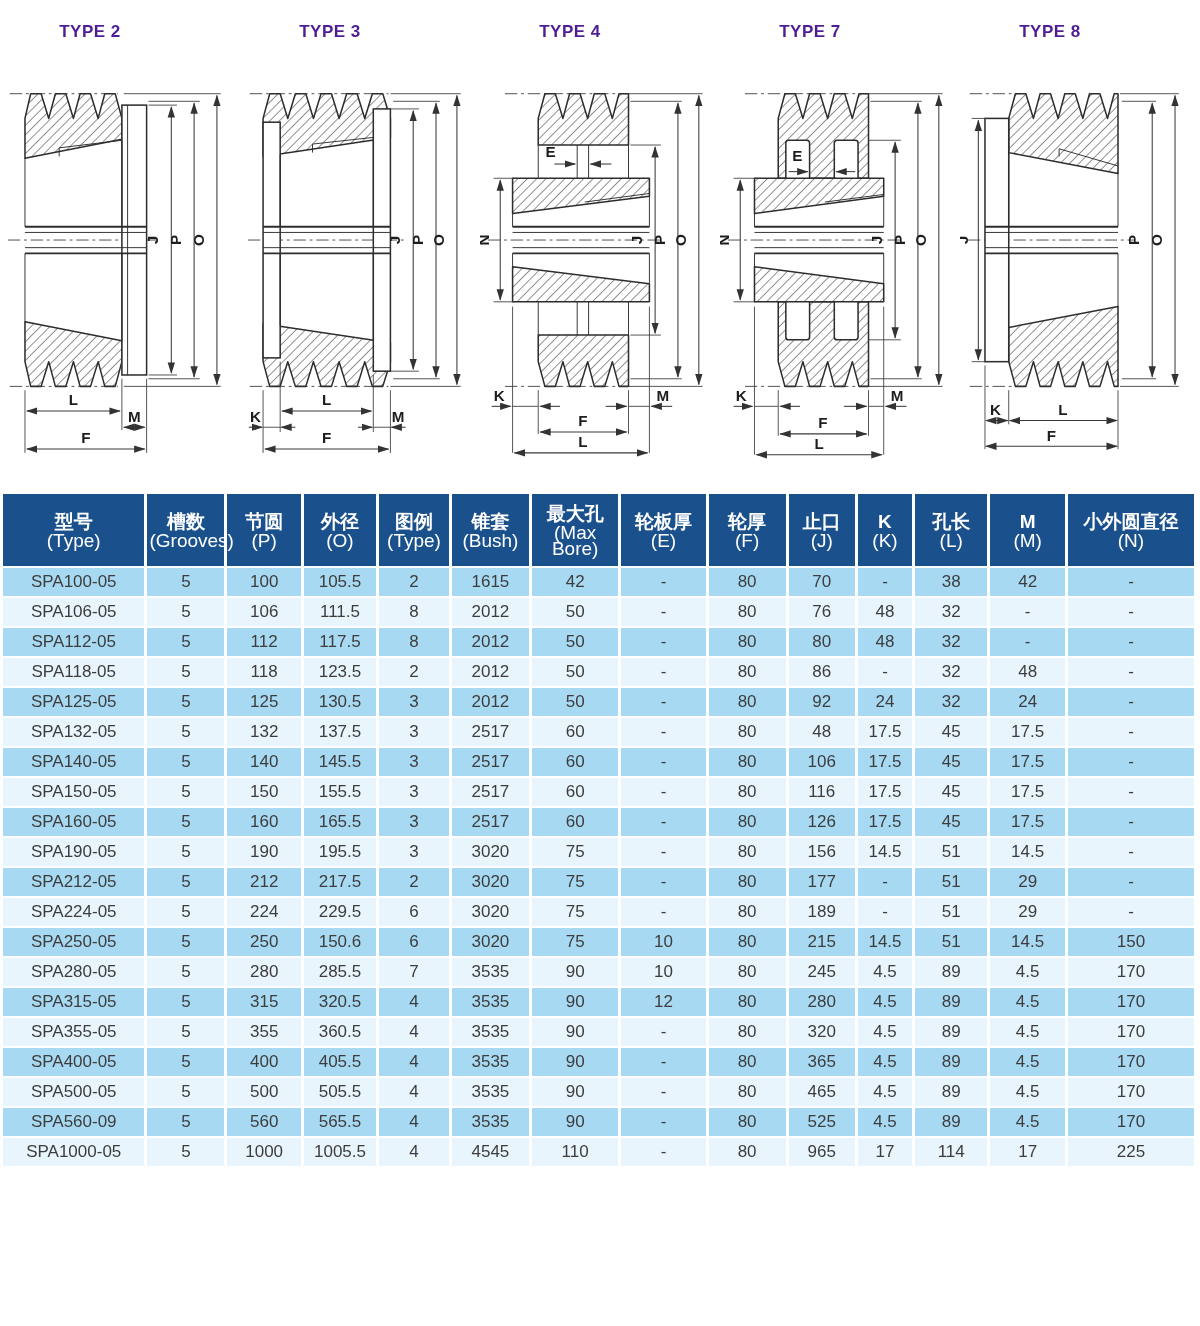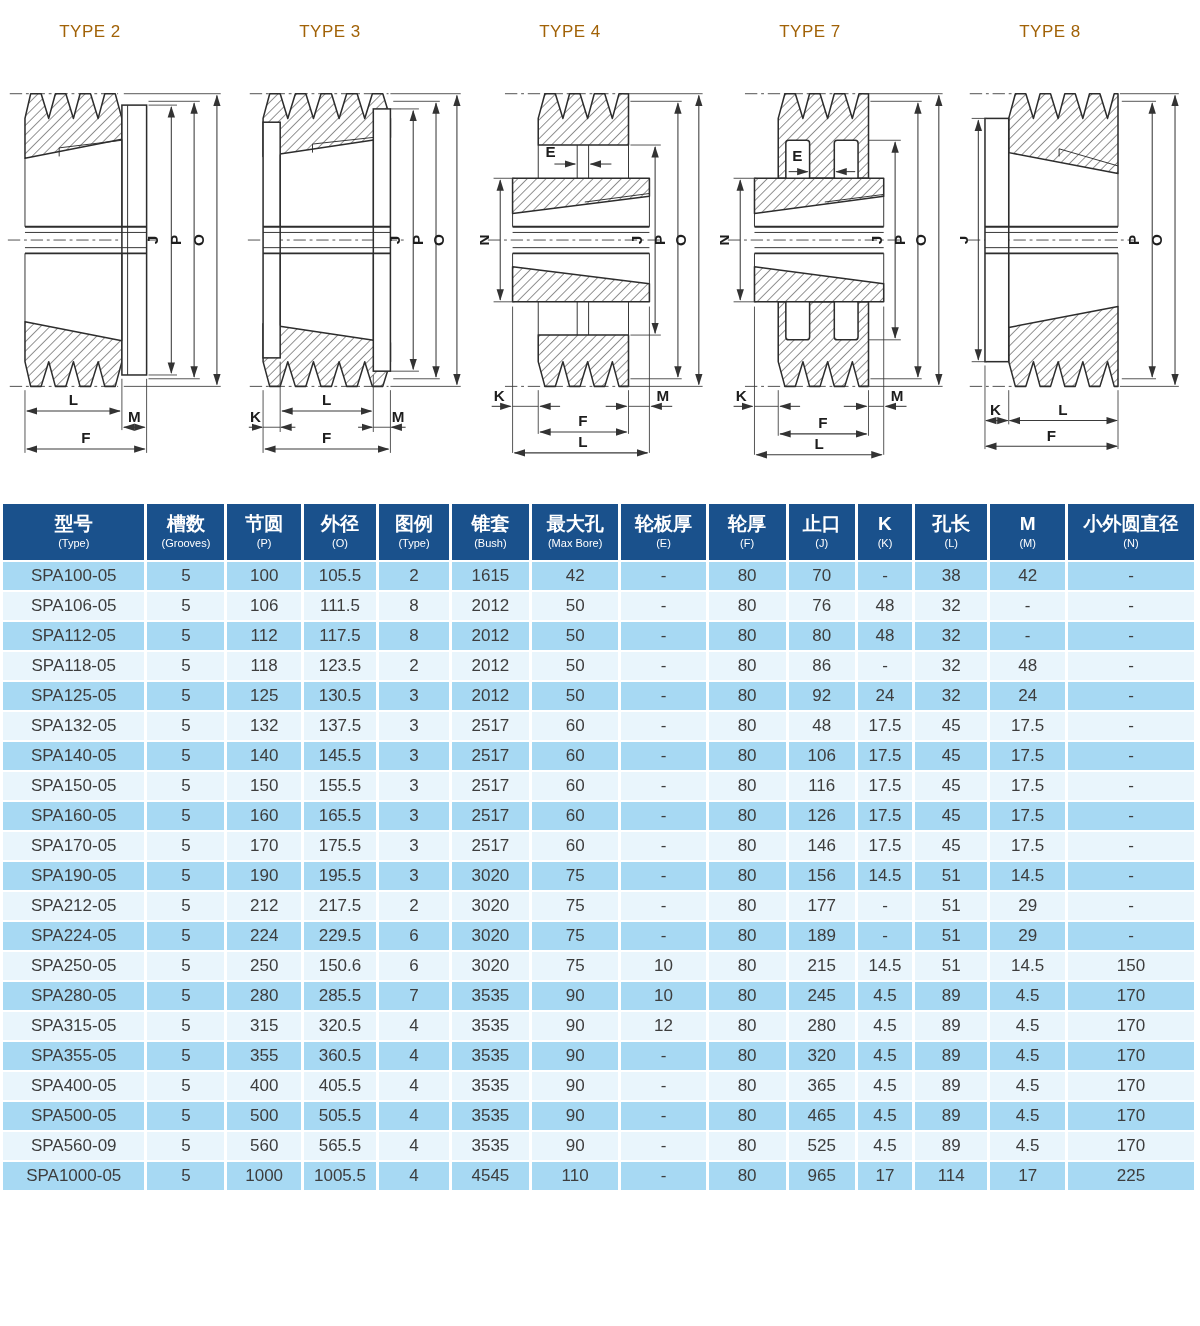--- a/index.html
+++ b/index.html
@@ -3,40 +3,40 @@
 <meta charset="utf-8">
 <style>
   html,body { margin:0; padding:0; background:#fff; }
   body { width:1200px; font-family:"Liberation Sans", sans-serif; }
 
   
   .diagrams { display:flex; height:478px; overflow:hidden; }
   .diagram { width:240px; flex:0 0 240px; }
   .diagram-title {
     margin-top:22px; height:22px; text-align:center; padding-right:60px;
-    font-size:17px; font-weight:normal; color:#a16207; letter-spacing:.5px;
+    font-size:17px; font-weight:bold; color:#4c1d95; letter-spacing:.5px;
   }
   .diagram svg { display:block; margin-top:6px; }
 
   .hatched { fill:url(#hatch); stroke:#2d2d2d; stroke-width:1.6; stroke-linejoin:round; }
   .white   { fill:#fff; stroke:#2d2d2d; stroke-width:1.6; }
   .body-line { fill:none; stroke:#2d2d2d; stroke-width:2; }
   .thin    { fill:none; stroke:#2d2d2d; stroke-width:1; }
   .cl      { fill:none; stroke:#4a4a4a; stroke-width:1; stroke-dasharray:13 4 3 4; }
   .ext     { fill:none; stroke:#3a3a3a; stroke-width:.9; }
   .dim     { fill:none; stroke:#3a3a3a; stroke-width:1.1; }
   .dlabel  { font:bold 16px "Liberation Sans", sans-serif; fill:#1d1d1d; }
 
   
-  .table-wrap { padding:0 3px; margin-top:26px; }
+  .table-wrap { padding:0 3px; margin-top:16px; }
   table { width:100%; border-collapse:separate; border-spacing:0; table-layout:fixed; }
   th, td { border-right:3px solid #fff; border-bottom:2px solid #fff; text-align:center; vertical-align:middle; }
   thead th { background:#1a518c; color:#fff; padding:8px 2px 9px; }
   thead .zh { font-size:19px; font-weight:bold; line-height:23px; }
-  thead .en { font-size:11px; font-weight:normal; line-height:16px; }
+  thead .en { font-size:19px; font-weight:normal; line-height:16px; }
   tbody td { height:28px; padding:0 2px; font-size:17px; color:#3d3d3d; }
   tbody tr:nth-child(odd)  td { background:#a7d9f3; }
   tbody tr:nth-child(even) td { background:#e9f5fc; }
 </style>
 </head>
 <body>
 
 <svg width="0" height="0" style="position:absolute" aria-hidden="true">
   <defs>
     <pattern id="hatch" width="7" height="7" patternUnits="userSpaceOnUse" patternTransform="rotate(45)">
@@ -478,36 +478,20 @@
           <td>60</td>
           <td>-</td>
           <td>80</td>
           <td>126</td>
           <td>17.5</td>
           <td>45</td>
           <td>17.5</td>
           <td>-</td>
         </tr>
         <tr>
-          <td>SPA170-05</td>
-          <td>5</td>
-          <td>170</td>
-          <td>175.5</td>
-          <td>3</td>
-          <td>2517</td>
-          <td>60</td>
-          <td>-</td>
-          <td>80</td>
-          <td>146</td>
-          <td>17.5</td>
-          <td>45</td>
-          <td>17.5</td>
-          <td>-</td>
-        </tr>
-        <tr>
           <td>SPA190-05</td>
           <td>5</td>
           <td>190</td>
           <td>195.5</td>
           <td>3</td>
           <td>3020</td>
           <td>75</td>
           <td>-</td>
           <td>80</td>
           <td>156</td>

